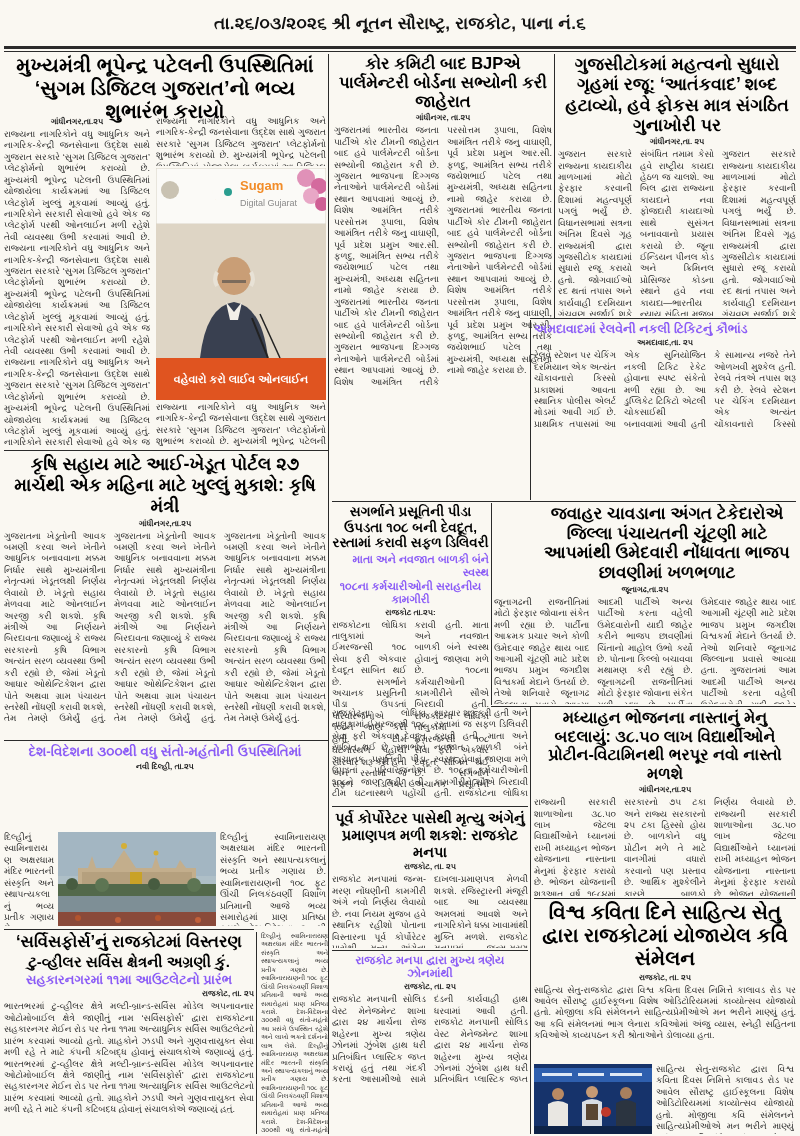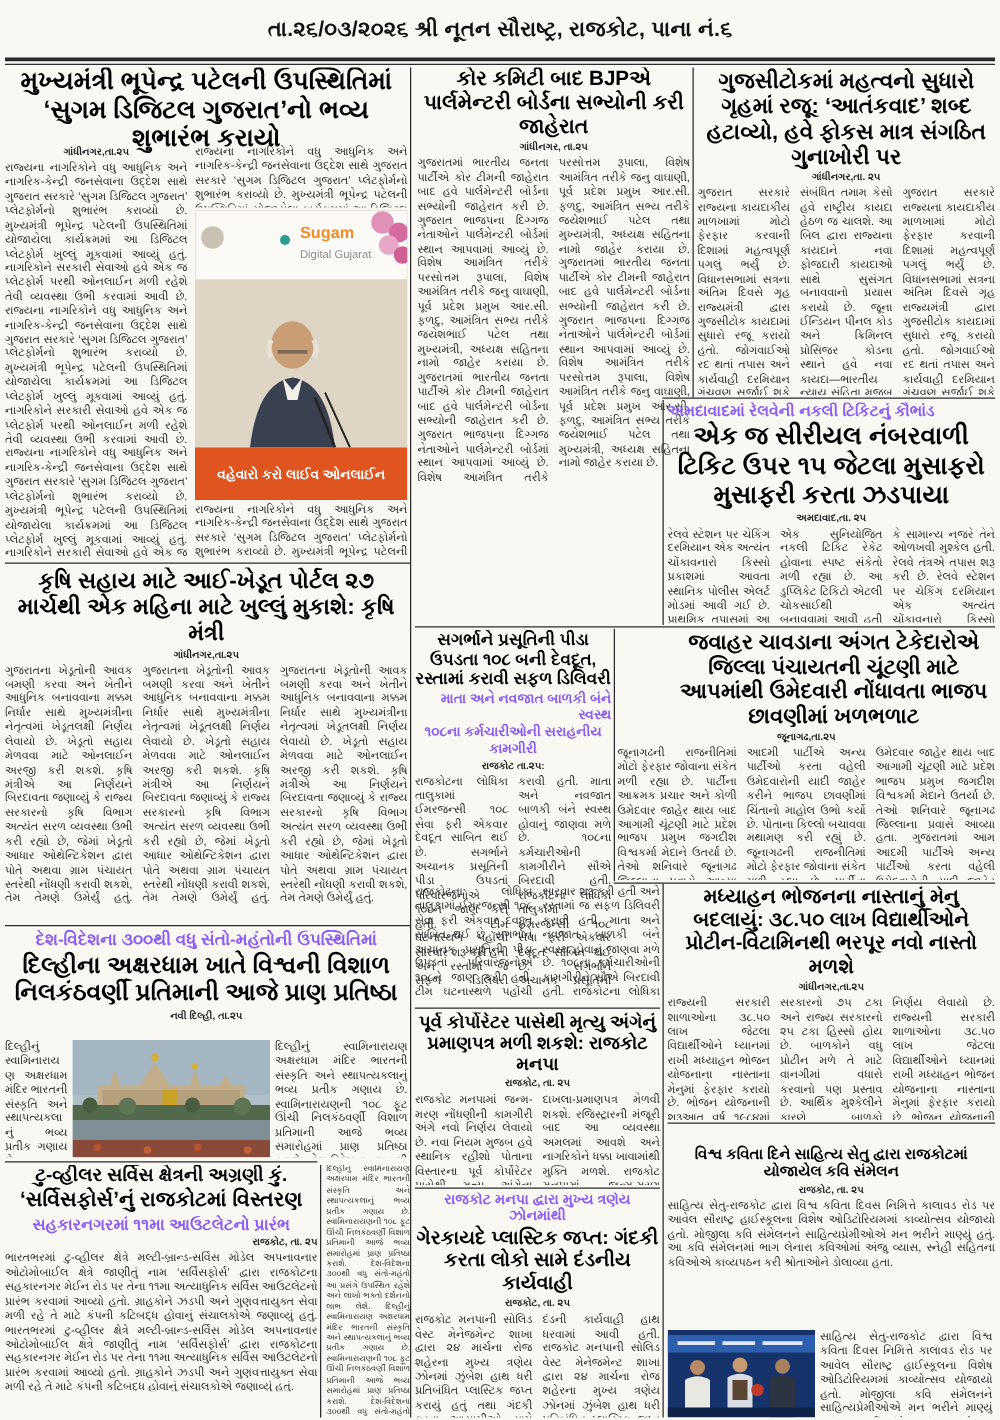--- a/index.html
+++ b/index.html
@@ -94,21 +94,20 @@
 </div>
 
 <div class="art" id="art-gujcitoc" style="left:558px;top:54px;width:238px;height:262px;">
   <div class="hl" style="font-size:17.5px;">ગુજસીટોકમાં મહત્વનો સુધારો ગૃહમાં રજૂ: ‘આતંકવાદ’ શબ્દ હટાવ્યો, હવે ફોકસ માત્ર સંગઠિત ગુનાખોરી પર</div>
   <div class="dateline">ગાંધીનગર,તા. ૨૫</div>
   <div class="body cols3" style="height:188px;">ગુજરાત સરકારે રાજ્યના કાયદાકીય માળખામાં મોટો ફેરફાર કરવાની દિશામાં મહત્વપૂર્ણ પગલું ભર્યું છે. વિધાનસભામાં સત્રના અંતિમ દિવસે ગૃહ રાજ્યમંત્રી દ્વારા ગુજસીટોક કાયદામાં સુધારો રજૂ કરાયો હતો. જોગવાઈઓ રદ થતાં તપાસ અને કાર્યવાહી દરમિયાન ગૂંચવણ સર્જાઈ શકે છે, તેથી આતંકવાદ સંબંધિત તમામ કેસો હવે રાષ્ટ્રીય કાયદા હેઠળ જ ચાલશે. આ બિલ દ્વારા રાજ્યના કાયદાને નવા ફોજદારી કાયદાઓ સાથે સુસંગત બનાવવાનો પ્રયાસ કરાયો છે. જૂના ઈન્ડિયન પીનલ કોડ અને ક્રિમિનલ પ્રોસિજર કોડના સ્થાને હવે નવા કાયદા—ભારતીય ન્યાય સંહિતા મુજબ કાર્યવાહી થશે. ગુજરાત સરકારે રાજ્યના કાયદાકીય માળખામાં મોટો ફેરફાર કરવાની દિશામાં મહત્વપૂર્ણ પગલું ભર્યું છે. વિધાનસભામાં સત્રના અંતિમ દિવસે ગૃહ રાજ્યમંત્રી દ્વારા ગુજસીટોક કાયદામાં સુધારો રજૂ કરાયો હતો. જોગવાઈઓ રદ થતાં તપાસ અને કાર્યવાહી દરમિયાન ગૂંચવણ સર્જાઈ શકે છે, તેથી આતંકવાદ સંબંધિત તમામ કેસો હવે રાષ્ટ્રીય કાયદા હેઠળ જ ચાલશે. આ બિલ દ્વારા રાજ્યના કાયદાને નવા ફોજદારી કાયદાઓ સાથે સુસંગત બનાવવાનો પ્રયાસ કરાયો છે. જૂના ઈન્ડિયન પીનલ કોડ અને ક્રિમિનલ પ્રોસિજર કોડના સ્થાને હવે નવા કાયદા—ભારતીય ન્યાય સંહિતા મુજબ કાર્યવાહી થશે.</div>
 </div>
 
 <div class="art" id="art-ticket" style="left:534px;top:322px;width:262px;height:176px;">
   <div class="kicker" style="font-size:12.5px;text-align:left;">અમદાવાદમાં રેલવેની નકલી ટિકિટનું કૌભાંડ</div>
-  <div class="hl" style="font-size:20px;">એક જ સીરીયલ નંબરવાળી ટિકિટ ઉપર ૧૫ જેટલા મુસાફરો મુસાફરી કરતા ઝડપાયા</div>
   <div class="dateline">અમદાવાદ,તા. ૨૫</div>
   <div class="body cols3" style="height:90px;">રેલવે સ્ટેશન પર ચેકિંગ દરમિયાન એક અત્યંત ચોંકાવનારો કિસ્સો પ્રકાશમાં આવતા સ્થાનિક પોલીસ એલર્ટ મોડમાં આવી ગઈ છે. પ્રાથમિક તપાસમાં આ એક સુનિયોજિત નકલી ટિકિટ રેકેટ હોવાના સ્પષ્ટ સંકેતો મળી રહ્યા છે. આ ડુપ્લિકેટ ટિકિટો એટલી ચોકસાઈથી બનાવવામાં આવી હતી કે સામાન્ય નજરે તેને ઓળખવી મુશ્કેલ હતી. રેલવે તંત્રએ તપાસ શરૂ કરી છે. રેલવે સ્ટેશન પર ચેકિંગ દરમિયાન એક અત્યંત ચોંકાવનારો કિસ્સો પ્રકાશમાં આવતા સ્થાનિક પોલીસ એલર્ટ મોડમાં આવી ગઈ છે. પ્રાથમિક તપાસમાં આ એક સુનિયોજિત નકલી ટિકિટ રેકેટ હોવાના સ્પષ્ટ સંકેતો મળી રહ્યા છે. આ ડુપ્લિકેટ ટિકિટો એટલી ચોકસાઈથી બનાવવામાં આવી હતી કે સામાન્ય નજરે તેને ઓળખવી મુશ્કેલ હતી. રેલવે તંત્રએ તપાસ શરૂ કરી છે.</div>
 </div>
 
 <div class="art" id="art-krishi" style="left:4px;top:454px;width:322px;height:284px;">
   <div class="hl" style="font-size:18px;">કૃષિ સહાય માટે આઈ-ખેડૂત પોર્ટલ ૨૭ માર્ચથી એક મહિના માટે ખુલ્લું મુકાશે: કૃષિ મંત્રી</div>
   <div class="dateline">ગાંધીનગર,તા.૨૫</div>
   <div class="body cols3" style="height:212px;">ગુજરાતના ખેડૂતોની આવક બમણી કરવા અને ખેતીને આધુનિક બનાવવાના મક્કમ નિર્ધાર સાથે મુખ્યમંત્રીના નેતૃત્વમાં ખેડૂતલક્ષી નિર્ણય લેવાયો છે. ખેડૂતો સહાય મેળવવા માટે ઓનલાઈન અરજી કરી શકશે. કૃષિ મંત્રીએ આ નિર્ણયને બિરદાવતા જણાવ્યું કે રાજ્ય સરકારનો કૃષિ વિભાગ અત્યંત સરળ વ્યવસ્થા ઉભી કરી રહ્યો છે, જેમાં ખેડૂતો આધાર ઓથેન્ટિકેશન દ્વારા પોતે અથવા ગ્રામ પંચાયત સ્તરેથી નોંધણી કરાવી શકશે, તેમ તેમણે ઉમેર્યું હતું. ગુજરાતના ખેડૂતોની આવક બમણી કરવા અને ખેતીને આધુનિક બનાવવાના મક્કમ નિર્ધાર સાથે મુખ્યમંત્રીના નેતૃત્વમાં ખેડૂતલક્ષી નિર્ણય લેવાયો છે. ખેડૂતો સહાય મેળવવા માટે ઓનલાઈન અરજી કરી શકશે. કૃષિ મંત્રીએ આ નિર્ણયને બિરદાવતા જણાવ્યું કે રાજ્ય સરકારનો કૃષિ વિભાગ અત્યંત સરળ વ્યવસ્થા ઉભી કરી રહ્યો છે, જેમાં ખેડૂતો આધાર ઓથેન્ટિકેશન દ્વારા પોતે અથવા ગ્રામ પંચાયત સ્તરેથી નોંધણી કરાવી શકશે, તેમ તેમણે ઉમેર્યું હતું. ગુજરાતના ખેડૂતોની આવક બમણી કરવા અને ખેતીને આધુનિક બનાવવાના મક્કમ નિર્ધાર સાથે મુખ્યમંત્રીના નેતૃત્વમાં ખેડૂતલક્ષી નિર્ણય લેવાયો છે. ખેડૂતો સહાય મેળવવા માટે ઓનલાઈન અરજી કરી શકશે. કૃષિ મંત્રીએ આ નિર્ણયને બિરદાવતા જણાવ્યું કે રાજ્ય સરકારનો કૃષિ વિભાગ અત્યંત સરળ વ્યવસ્થા ઉભી કરી રહ્યો છે, જેમાં ખેડૂતો આધાર ઓથેન્ટિકેશન દ્વારા પોતે અથવા ગ્રામ પંચાયત સ્તરેથી નોંધણી કરાવી શકશે, તેમ તેમણે ઉમેર્યું હતું.</div>
 </div>
 
@@ -130,21 +129,20 @@
 </div>
 
 <div class="art" id="art-menu" style="left:534px;top:709px;width:262px;height:187px;">
   <div class="hl" style="font-size:16px;">મધ્યાહન ભોજનના નાસ્તાનું મેનુ બદલાયું: ૩૮.૫૦ લાખ વિદ્યાર્થીઓને પ્રોટીન-વિટામિનથી ભરપૂર નવો નાસ્તો મળશે</div>
   <div class="dateline">ગાંધીનગર,તા.૨૫</div>
   <div class="body cols3" style="height:126px;">રાજ્યની સરકારી શાળાઓના ૩૮.૫૦ લાખ જેટલા વિદ્યાર્થીઓને ધ્યાનમાં રાખી મધ્યાહન ભોજન યોજનાના નાસ્તાના મેનુમાં ફેરફાર કરાયો છે. ભોજન યોજનાની શરૂઆત વર્ષ ૧૯૮૪માં થઈ હતી. આ યોજનામાં કેન્દ્ર સરકારનો ૭૫ ટકા અને રાજ્ય સરકારનો ૨૫ ટકા હિસ્સો હોય છે. બાળકોને વધુ પ્રોટીન મળે તે માટે વાનગીમાં વધારો કરવાનો પણ પ્રસ્તાવ છે. આર્થિક મુશ્કેલીને કારણે બાળકો અધવચ્ચે અભ્યાસ ન છોડે તે હેતુથી આ નિર્ણય લેવાયો છે. રાજ્યની સરકારી શાળાઓના ૩૮.૫૦ લાખ જેટલા વિદ્યાર્થીઓને ધ્યાનમાં રાખી મધ્યાહન ભોજન યોજનાના નાસ્તાના મેનુમાં ફેરફાર કરાયો છે. ભોજન યોજનાની શરૂઆત વર્ષ ૧૯૮૪માં થઈ હતી. આ યોજનામાં કેન્દ્ર સરકારનો ૭૫ ટકા અને રાજ્ય સરકારનો ૨૫ ટકા હિસ્સો હોય છે. બાળકોને વધુ પ્રોટીન મળે તે માટે વાનગીમાં વધારો કરવાનો પણ પ્રસ્તાવ છે. આર્થિક મુશ્કેલીને કારણે બાળકો અધવચ્ચે અભ્યાસ ન છોડે તે હેતુથી આ નિર્ણય લેવાયો છે.</div>
 </div>
 
 <div class="art" id="art-akshardham" style="left:4px;top:744px;width:322px;height:182px;">
   <div class="kicker" style="font-size:13.5px;">દેશ-વિદેશના ૩૦૦થી વધુ સંતો-મહંતોની ઉપસ્થિતિમાં</div>
-  <div class="hl" style="font-size:19px;">દિલ્હીના અક્ષરધામ ખાતે વિશ્વની વિશાળ નિલકંઠવર્ણી પ્રતિમાની આજે પ્રાણ પ્રતિષ્ઠા</div>
   <div class="dateline">નવી દિલ્હી, તા.૨૫</div>
   <div class="flexrow" style="position:absolute;left:0;top:88px;width:322px;height:94px;">
     <div class="body" style="width:50px;height:94px;">દિલ્હીનું સ્વામિનારાયણ અક્ષરધામ મંદિર ભારતની સંસ્કૃતિ અને સ્થાપત્યકલાનું ભવ્ય પ્રતીક ગણાય છે. સ્વામિનારાયણની ૧૦૮ ફૂટ ઊંચી નિલકંઠવર્ણી વિશાળ પ્રતિમાની આજે ભવ્ય સમારોહમાં પ્રાણ પ્રતિષ્ઠા કરાશે. દેશ-વિદેશના ૩૦૦થી વધુ સંતો-મહંતો આ પ્રસંગે ઉપસ્થિત રહેશે અને લાખો ભક્તો દર્શનનો લાભ લેશે.</div>
     <svg width="158" height="94" viewBox="0 0 158 94" style="flex:0 0 auto;">
       <rect x="0" y="0" width="158" height="94" fill="#aebfc7"></rect>
       <rect x="0" y="0" width="158" height="44" fill="#a3b6c2"></rect>
       <path d="M20 52 L20 36 L30 36 L34 24 L38 36 L54 36 L58 30 L66 18 L74 30 L78 36 L94 36 L98 24 L102 36 L118 36 L122 28 L128 36 L138 36 L138 52 Z" fill="#c3ae8c"></path>
       <rect x="24" y="40" width="110" height="12" fill="#b5a07e"></rect>
       <circle cx="66" cy="14" r="3" fill="#d4af37"></circle>
         <circle cx="98" cy="21" r="2.5" fill="#d4af37"></circle>
@@ -159,46 +157,45 @@
       <circle cx="20" cy="86" r="3" fill="#b3542e"></circle>
         <circle cx="60" cy="88" r="3" fill="#c2603a"></circle>
       <circle cx="100" cy="86" r="3" fill="#b3542e"></circle>
         <circle cx="140" cy="88" r="3" fill="#c2603a"></circle>
     </svg>
     <div class="body" style="width:106px;height:94px;">દિલ્હીનું સ્વામિનારાયણ અક્ષરધામ મંદિર ભારતની સંસ્કૃતિ અને સ્થાપત્યકલાનું ભવ્ય પ્રતીક ગણાય છે. સ્વામિનારાયણની ૧૦૮ ફૂટ ઊંચી નિલકંઠવર્ણી વિશાળ પ્રતિમાની આજે ભવ્ય સમારોહમાં પ્રાણ પ્રતિષ્ઠા કરાશે. દેશ-વિદેશના ૩૦૦થી વધુ સંતો-મહંતો આ પ્રસંગે ઉપસ્થિત રહેશે અને લાખો ભક્તો દર્શનનો લાભ લેશે.</div>
   </div>
 </div>
 
 <div class="art" id="art-serviceforce" style="left:4px;top:932px;width:250px;height:202px;">
+  <div class="hl" style="font-size:16.5px;">‘સર્વિસફોર્સ’નું રાજકોટમાં વિસ્તરણ</div>
   <div class="hl" style="font-size:15px;">ટુ-વ્હીલર સર્વિસ ક્ષેત્રની અગ્રણી કું.</div>
-  <div class="hl" style="font-size:16.5px;">‘સર્વિસફોર્સ’નું રાજકોટમાં વિસ્તરણ</div>
   <div class="kicker" style="font-size:13px;">સહકારનગરમાં ૧૧મા આઉટલેટનો પ્રારંભ</div>
   <div class="dateline" style="text-align:right;">રાજકોટ, તા. ૨૫</div>
   <div class="body" style="height:112px;">ભારતભરમાં ટુ-વ્હીલર ક્ષેત્રે મલ્ટી-બ્રાન્ડ-સર્વિસ મોડેલ અપનાવનાર ઓટોમોબાઈલ ક્ષેત્રે જાણીતું નામ ‘સર્વિસફોર્સ’ દ્વારા રાજકોટના સહકારનગર મેઈન રોડ પર તેના ૧૧મા અત્યાધુનિક સર્વિસ આઉટલેટનો પ્રારંભ કરવામાં આવ્યો હતો. ગ્રાહકોને ઝડપી અને ગુણવત્તાયુક્ત સેવા મળી રહે તે માટે કંપની કટિબદ્ધ હોવાનું સંચાલકોએ જણાવ્યું હતું. ભારતભરમાં ટુ-વ્હીલર ક્ષેત્રે મલ્ટી-બ્રાન્ડ-સર્વિસ મોડેલ અપનાવનાર ઓટોમોબાઈલ ક્ષેત્રે જાણીતું નામ ‘સર્વિસફોર્સ’ દ્વારા રાજકોટના સહકારનગર મેઈન રોડ પર તેના ૧૧મા અત્યાધુનિક સર્વિસ આઉટલેટનો પ્રારંભ કરવામાં આવ્યો હતો. ગ્રાહકોને ઝડપી અને ગુણવત્તાયુક્ત સેવા મળી રહે તે માટે કંપની કટિબદ્ધ હોવાનું સંચાલકોએ જણાવ્યું હતું.</div>
 </div>
 
 <div class="art" id="art-continuation" style="left:261px;top:932px;width:67px;height:202px;">
   <div class="body" style="font-size:6.5px;line-height:1.3;height:202px;">દિલ્હીનું સ્વામિનારાયણ અક્ષરધામ મંદિર ભારતની સંસ્કૃતિ અને સ્થાપત્યકલાનું ભવ્ય પ્રતીક ગણાય છે. સ્વામિનારાયણની ૧૦૮ ફૂટ ઊંચી નિલકંઠવર્ણી વિશાળ પ્રતિમાની આજે ભવ્ય સમારોહમાં પ્રાણ પ્રતિષ્ઠા કરાશે. દેશ-વિદેશના ૩૦૦થી વધુ સંતો-મહંતો આ પ્રસંગે ઉપસ્થિત રહેશે અને લાખો ભક્તો દર્શનનો લાભ લેશે. દિલ્હીનું સ્વામિનારાયણ અક્ષરધામ મંદિર ભારતની સંસ્કૃતિ અને સ્થાપત્યકલાનું ભવ્ય પ્રતીક ગણાય છે. સ્વામિનારાયણની ૧૦૮ ફૂટ ઊંચી નિલકંઠવર્ણી વિશાળ પ્રતિમાની આજે ભવ્ય સમારોહમાં પ્રાણ પ્રતિષ્ઠા કરાશે. દેશ-વિદેશના ૩૦૦થી વધુ સંતો-મહંતો આ પ્રસંગે ઉપસ્થિત રહેશે અને લાખો ભક્તો દર્શનનો લાભ લેશે. દિલ્હીનું સ્વામિનારાયણ અક્ષરધામ મંદિર ભારતની સંસ્કૃતિ અને સ્થાપત્યકલાનું ભવ્ય પ્રતીક ગણાય છે. સ્વામિનારાયણની ૧૦૮ ફૂટ ઊંચી નિલકંઠવર્ણી વિશાળ પ્રતિમાની આજે ભવ્ય સમારોહમાં પ્રાણ પ્રતિષ્ઠા કરાશે. દેશ-વિદેશના ૩૦૦થી વધુ સંતો-મહંતો આ પ્રસંગે ઉપસ્થિત રહેશે અને લાખો ભક્તો દર્શનનો લાભ લેશે.</div>
 </div>
 
 <div class="art" id="art-corporator" style="left:332px;top:810px;width:196px;height:138px;">
   <div class="hl" style="font-size:14.5px;">પૂર્વ કોર્પોરેટર પાસેથી મૃત્યુ અંગેનું પ્રમાણપત્ર મળી શકશે: રાજકોટ મનપા</div>
   <div class="dateline">રાજકોટ, તા. ૨૫</div>
   <div class="body cols2" style="height:88px;">રાજકોટ મનપામાં જન્મ-મરણ નોંધણીની કામગીરી અંગે નવો નિર્ણય લેવાયો છે. નવા નિયમ મુજબ હવે સ્થાનિક રહીશો પોતાના વિસ્તારના પૂર્વ કોર્પોરેટર પાસેથી મૃત્યુ અંગેના દાખલા-પ્રમાણપત્ર મેળવી શકશે. રજિસ્ટ્રારની મંજૂરી બાદ આ વ્યવસ્થા અમલમાં આવશે અને નાગરિકોને ધક્કા ખાવામાંથી મુક્તિ મળશે. રાજકોટ મનપામાં જન્મ-મરણ નોંધણીની કામગીરી અંગે નવો નિર્ણય લેવાયો છે. નવા નિયમ મુજબ હવે સ્થાનિક રહીશો પોતાના વિસ્તારના પૂર્વ કોર્પોરેટર પાસેથી મૃત્યુ અંગેના દાખલા-પ્રમાણપત્ર મેળવી શકશે. રજિસ્ટ્રારની મંજૂરી બાદ આ વ્યવસ્થા અમલમાં આવશે અને નાગરિકોને ધક્કા ખાવામાંથી મુક્તિ મળશે.</div>
 </div>
 
 <div class="art" id="art-plastic" style="left:332px;top:954px;width:196px;height:180px;">
   <div class="kicker" style="font-size:11.5px;">રાજકોટ મનપા દ્વારા મુખ્ય ત્રણેય ઝોનમાંથી</div>
-  <div class="hl" style="font-size:15.5px;">ગેરકાયદે પ્લાસ્ટિક જપ્ત: ગંદકી કરતા લોકો સામે દંડનીય કાર્યવાહી</div>
   <div class="dateline">રાજકોટ, તા. ૨૫</div>
   <div class="body cols2" style="height:92px;">રાજકોટ મનપાની સોલિડ વેસ્ટ મેનેજમેન્ટ શાખા દ્વારા ૨૪ માર્ચના રોજ શહેરના મુખ્ય ત્રણેય ઝોનમાં ઝુંબેશ હાથ ધરી પ્રતિબંધિત પ્લાસ્ટિક જપ્ત કરાયું હતું તથા ગંદકી કરતા આસામીઓ સામે દંડની કાર્યવાહી હાથ ધરવામાં આવી હતી. રાજકોટ મનપાની સોલિડ વેસ્ટ મેનેજમેન્ટ શાખા દ્વારા ૨૪ માર્ચના રોજ શહેરના મુખ્ય ત્રણેય ઝોનમાં ઝુંબેશ હાથ ધરી પ્રતિબંધિત પ્લાસ્ટિક જપ્ત કરાયું હતું તથા ગંદકી કરતા આસામીઓ સામે દંડની કાર્યવાહી હાથ ધરવામાં આવી હતી.</div>
 </div>
 
 <div class="art" id="art-kavita" style="left:534px;top:901px;width:262px;height:233px;">
-  <div class="hl" style="font-size:12px;margin-top:16px;">વિશ્વ કવિતા દિને સાહિત્ય સેતુ દ્વારા રાજકોટમાં યોજાયેલ કવિ સંમેલન</div>
+  <div class="hl" style="font-size:20px;">વિશ્વ કવિતા દિને સાહિત્ય સેતુ દ્વારા રાજકોટમાં યોજાયેલ કવિ સંમેલન</div>
   <div class="dateline">રાજકોટ, તા. ૨૫</div>
   <div class="body" style="height:56px;">સાહિત્ય સેતુ-રાજકોટ દ્વારા વિશ્વ કવિતા દિવસ નિમિત્તે કાલાવડ રોડ પર આવેલ સૌરાષ્ટ્ર હાઈસ્કૂલના વિશેષ ઓડિટોરિયમમાં કાવ્યોત્સવ યોજાયો હતો. મોજીલા કવિ સંમેલનને સાહિત્યપ્રેમીઓએ મન ભરીને માણ્યું હતું. આ કવિ સંમેલનમાં ભાગ લેનારા કવિઓમાં અંજુ વ્યાસ, સ્નેહી સહિતના કવિઓએ કાવ્યપઠન કરી શ્રોતાઓને ડોલાવ્યા હતા.</div>
   <div class="flexrow" style="position:absolute;left:0;top:163px;width:262px;height:70px;">
     <svg width="118" height="70" viewBox="0 0 118 70" style="flex:0 0 auto;">
       <rect x="0" y="0" width="118" height="70" fill="#16336b"></rect>
       <rect x="0" y="4" width="118" height="14" fill="#2e5fae"></rect>
       <rect x="8" y="9" width="30" height="3" fill="#dfe8f5"></rect>
         <rect x="44" y="9" width="26" height="3" fill="#dfe8f5"></rect>
         <rect x="76" y="9" width="32" height="3" fill="#dfe8f5"></rect>
       <circle cx="24" cy="30" r="6" fill="#b98a63"></circle>

